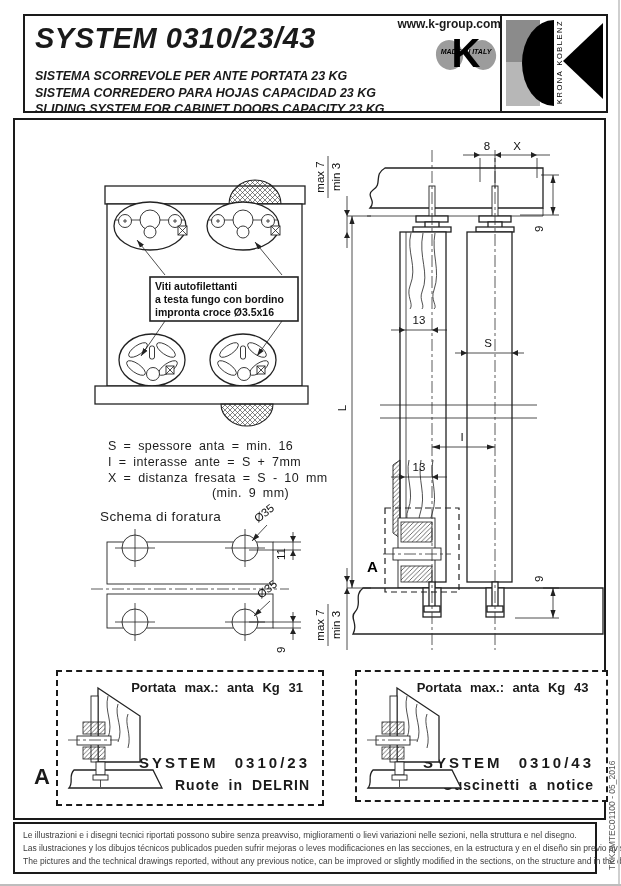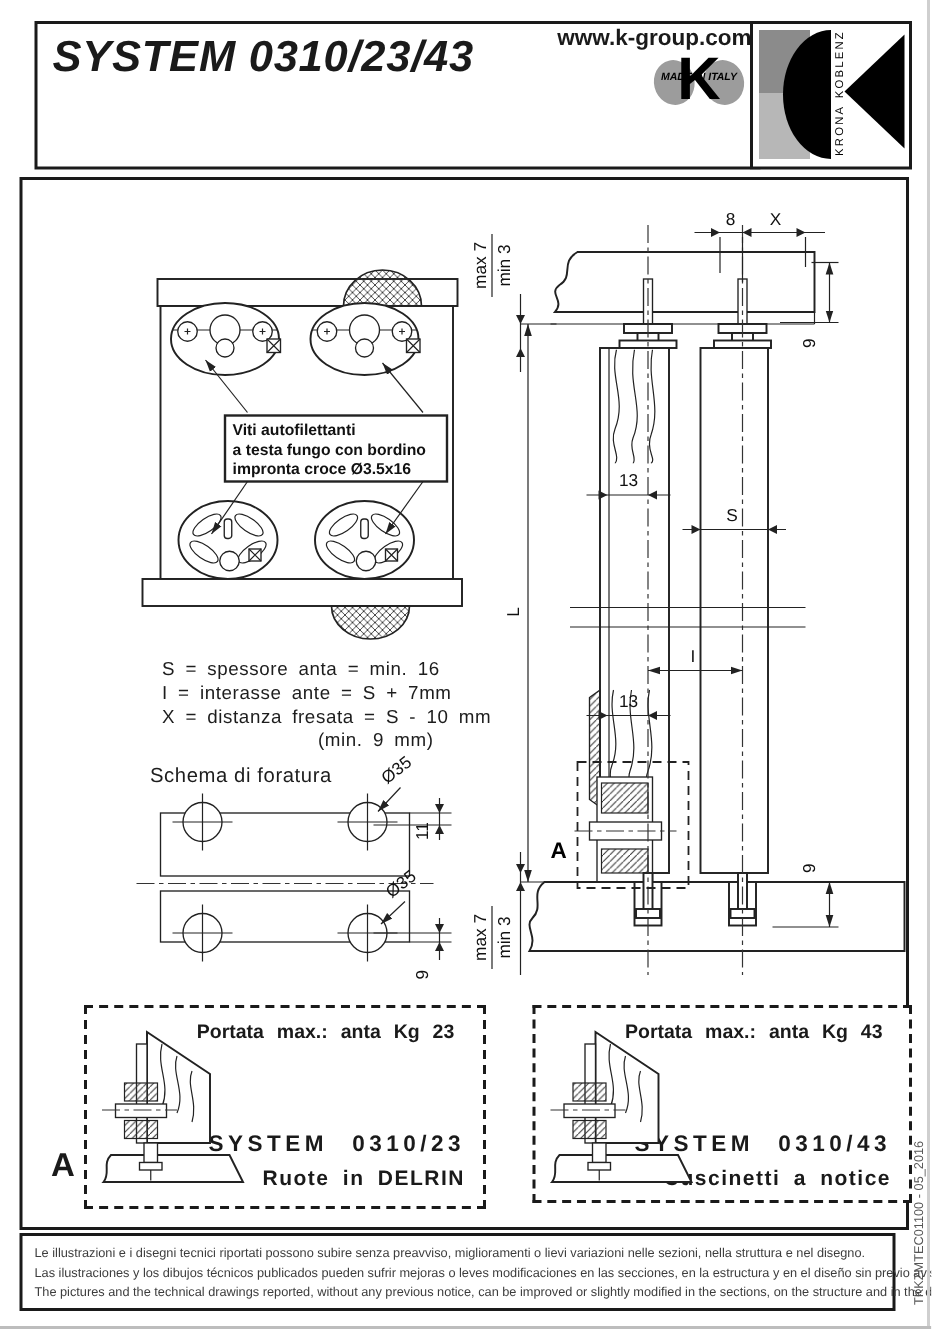--- a/index.html
+++ b/index.html
@@ -2,21 +2,21 @@
 <html><head>
 <meta charset="utf-8">
 <style>
   html,body{margin:0;padding:0;background:#fff;}
   .page{position:relative;width:621px;height:886px;background:#fff;overflow:hidden;
         font-family:"Liberation Sans",sans-serif;color:#1a1a1a;}
   .box{position:absolute;border:2px solid #1a1a1a;background:#fff;box-sizing:border-box;}
   
   .hdr-title{position:absolute;left:10px;top:6px;font-size:29px;font-weight:900;font-style:italic;letter-spacing:.5px;white-space:nowrap;}
   .hdr-sub{position:absolute;left:10px;top:52px;font-size:12.5px;font-weight:bold;font-style:italic;line-height:16.5px;white-space:nowrap;}
-  .hdr-url{position:absolute;right:4px;top:1px;font-size:15px;font-weight:bold;}
+  .hdr-url{position:absolute;right:4px;top:1px;font-size:12px;font-weight:bold;}
   .badge{position:absolute;left:411px;top:17px;width:60px;height:44px;}
   .badge .el{position:absolute;width:27px;height:30px;background:#9c9c9c;border-radius:50%;transform:rotate(-14deg);}
   .badge .k{position:absolute;left:0;top:-3px;width:100%;text-align:center;font-size:40px;line-height:46px;font-weight:900;color:#000;}
   .badge .t{position:absolute;left:0;top:15px;width:100%;text-align:center;font-size:7px;font-weight:900;font-style:italic;color:#000;white-space:nowrap;}
   
   .logo-sq{position:absolute;left:4px;top:4px;width:34px;height:86px;}
   .logo-sq .g1{position:absolute;left:0;top:0;width:100%;height:42px;background:#8b8b8b;}
   .logo-sq .g2{position:absolute;left:0;top:42px;width:100%;height:44px;background:#b7b7b7;}
   .logo-disc{position:absolute;left:20px;top:4px;width:32px;height:86px;background:#000;
              border-radius:100% 0 0 100% / 50% 0 0 50%;}
@@ -51,20 +51,25 @@
   text.A{font-family:"Liberation Sans",sans-serif;font-size:15px;font-weight:900;fill:#000;}
   .arr{fill:#222;}
 </style>
 </head>
 <body>
 
 <div class="page">
 
   <div class="box" style="left:23px;top:14px;width:484px;height:99px;">
     <div class="hdr-title">SYSTEM 0310/23/43</div>
+    <div class="hdr-sub">
+      <div>SISTEMA SCORREVOLE PER ANTE PORTATA 23 KG</div>
+      <div>SISTEMA CORREDERO PARA HOJAS CAPACIDAD 23 KG</div>
+      <div>SLIDING SYSTEM FOR CABINET DOORS CAPACITY 23 KG</div>
+    </div>
     <div class="hdr-url">www.k-group.com</div>
     <div class="badge">
       <span class="el" style="left:0;top:7px;"></span>
       <span class="el" style="left:33px;top:7px;"></span>
       <span class="k">K</span>
       <span class="t">MADE IN ITALY</span>
     </div>
   </div>
 
   <div class="box" style="left:500px;top:14px;width:108px;height:99px;">
@@ -301,21 +306,21 @@
         <g transform="translate(313,505) rotate(-90)">
           <text class="d" x="0" y="-4" text-anchor="middle">max 7</text>
           <line class="dim" x1="-21" y1="0" x2="21" y2="0"></line>
           <text class="d" x="0" y="12" text-anchor="middle">min 3</text>
         </g>
       </g>
     </g>
   </svg>
 
   <div class="vbox" style="left:56px;top:670px;width:268px;height:136px;">
-    <div class="vcap" style="left:60px;right:6px;">Portata max.: anta Kg 23</div>
+    <div class="vcap" style="left:60px;right:6px;">Portata max.: anta Kg 31</div>
     <div class="vsys">SYSTEM 0310/23</div>
     <div class="vfeat">Ruote in DELRIN</div>
     <svg class="mini" width="112" height="118" viewBox="0 0 112 118">
       <path class="fw" d="M34,4 L76,32 L76,78 L34,78 Z"></path>
       <path class="ln thin" d="M44,12 C40,28 50,38 44,54 M54,20 C50,32 60,44 54,58 M64,30 C60,40 68,50 64,64"></path>
       <rect class="fwt" x="27" y="12" width="7" height="66"></rect>
       <rect x="19" y="38" width="22" height="12" fill="url(#dh)" stroke="#222" stroke-width="0.8"></rect>
       <rect x="19" y="63" width="22" height="12" fill="url(#dh)" stroke="#222" stroke-width="0.8"></rect>
       <rect class="fwt" x="13" y="52" width="34" height="9"></rect>
       <line class="cl" x1="4" y1="56" x2="54" y2="56"></line>

